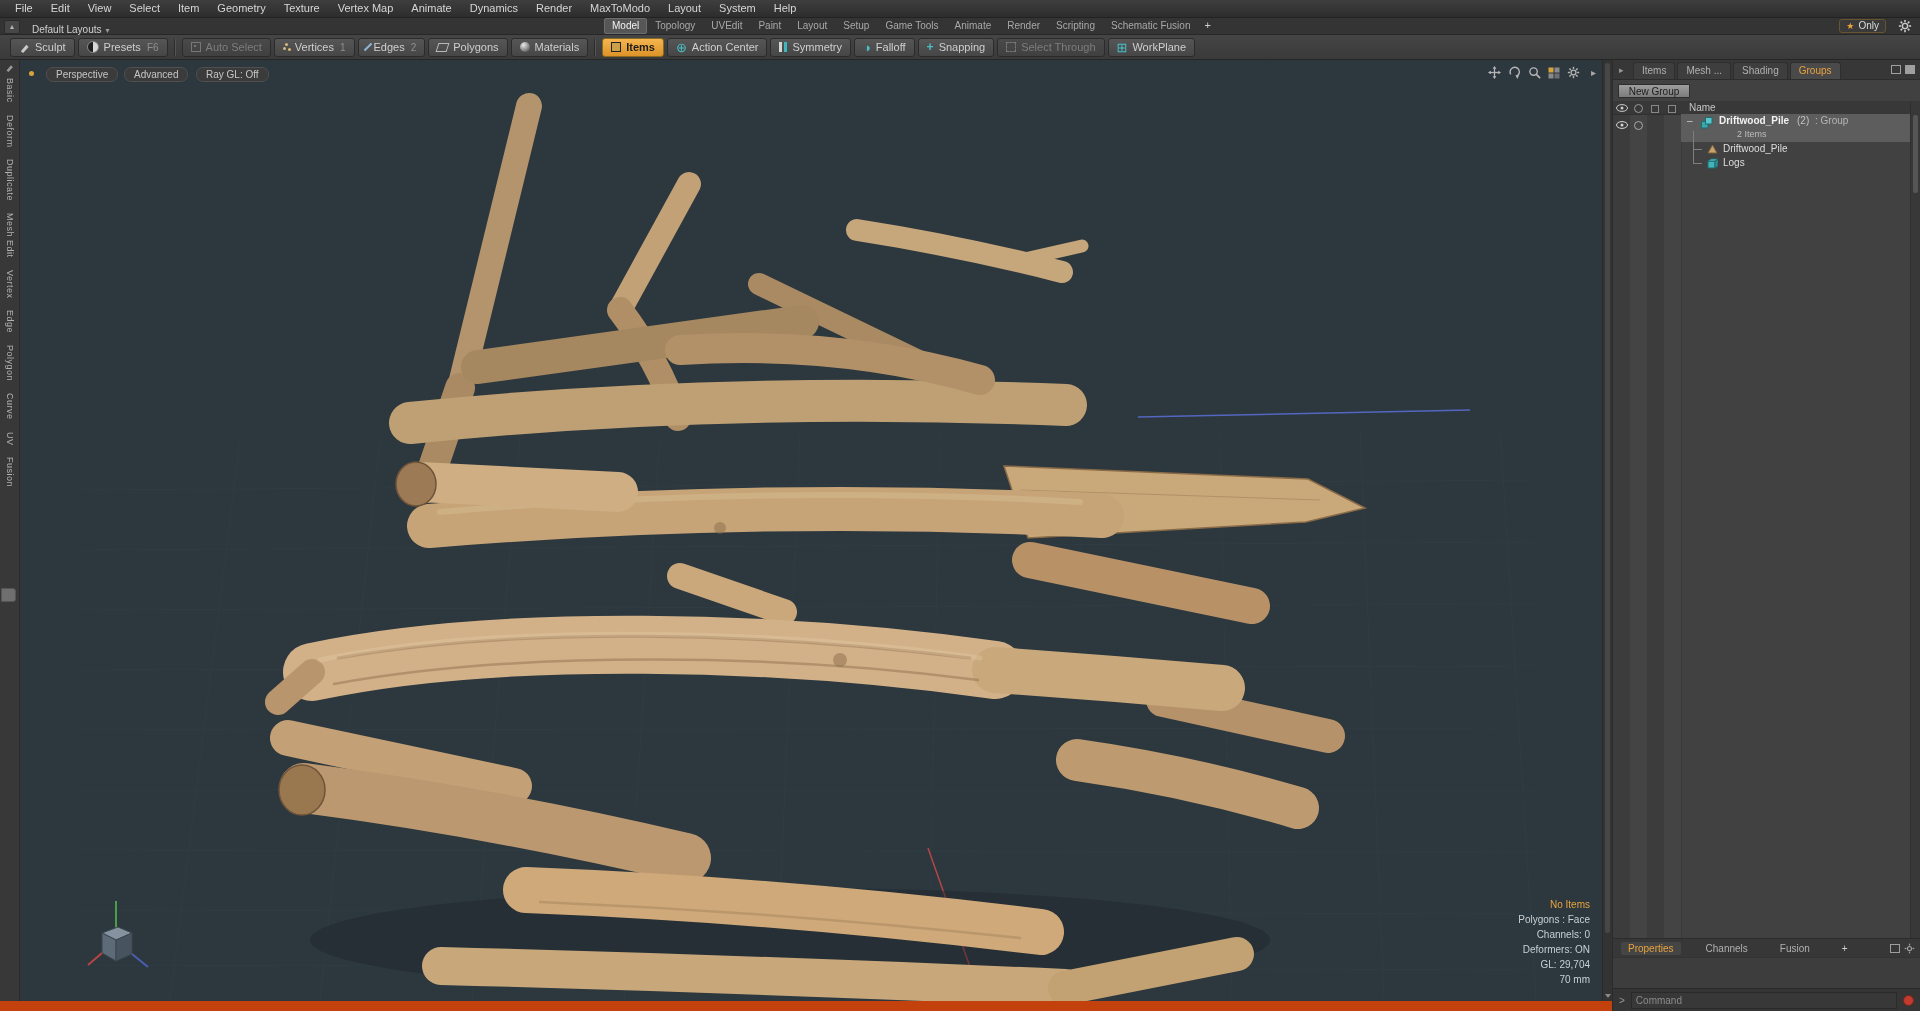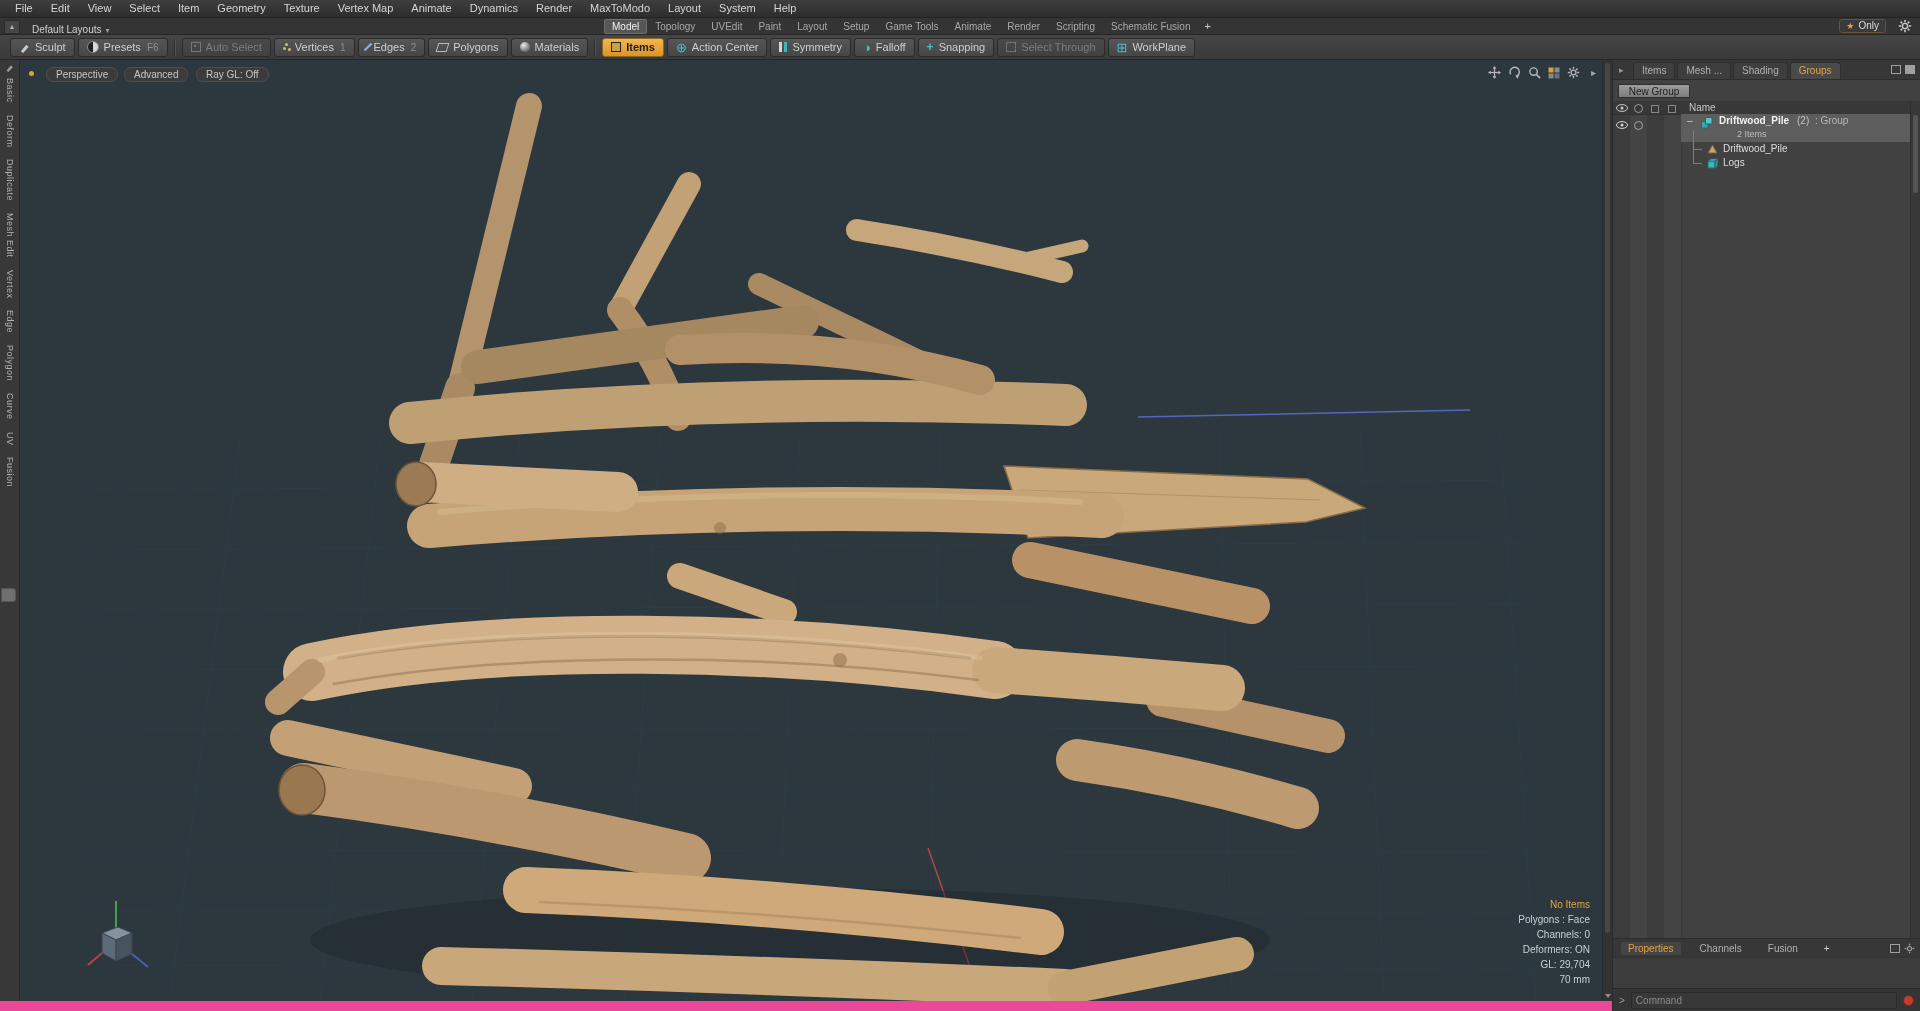--- a/index.html
+++ b/index.html
@@ -1,30 +1,30 @@
 <!DOCTYPE html>
 <html><head>
 <meta charset="utf-8">
 <style>
   html,body{margin:0;padding:0;background:#222;}
-  #app{position:relative;width:1920px;height:1011px;background:#ec4899;overflow:hidden;
+  #app{position:relative;width:1920px;height:1011px;background:#c2410c;overflow:hidden;
        font-family:"Liberation Sans",sans-serif;color:#ccc;-webkit-font-smoothing:antialiased;}
   
   .menubar{position:absolute;left:0;top:0;width:100%;height:18px;box-sizing:border-box;
     background:linear-gradient(#3e3e3e,#2d2d2d);border-bottom:1px solid #222;
     display:flex;align-items:center;padding-left:6px;}
   .menubar span{color:#d6d6d6;font-size:11px;padding:0 9px;line-height:17px;cursor:default;}
   
   .layoutbar{position:absolute;left:0;top:18px;width:100%;height:17px;box-sizing:border-box;
     background:#343434;border-bottom:1px solid #272727;font-size:10px;}
   .up-btn{position:absolute;left:4px;top:2px;width:14px;height:12px;background:#474747;border:1px solid #2b2b2b;
     border-radius:2px;color:#b5b5b5;font-size:8px;text-align:center;line-height:11px;}
   .switcher{position:absolute;left:26px;top:1px;height:14px;line-height:14px;color:#d0d0d0;padding:4px 6px;}
   .switcher .caret{color:#9a9a9a;margin-left:4px;font-size:8px;}
-  .layout-tabs{position:absolute;left:604px;top:0;height:16px;display:flex;align-items:center;}
+  .layout-tabs{position:absolute;left:604px;top:0;height:16px;display:flex;}
   .ltab{color:#a8a8a8;padding:1px 8px;line-height:13px;border-radius:2px;}
   .ltab.active{background:#565656;color:#f2f2f2;border:1px solid #6e6e6e;padding:0 7px;}
   .ltab.add{color:#cfcfcf;font-size:11px;padding:1px 6px;}
   .only-btn{position:absolute;right:34px;top:1px;height:12px;border:1px solid #6a5330;background:#3a3a3a;
     border-radius:3px;padding:0 6px;display:flex;align-items:center;gap:4px;color:#dcdcdc;line-height:12px;}
   .only-btn .star{color:#e8a33d;font-size:9px;}
   .gearbtn{position:absolute;right:8px;top:1px;width:14px;height:14px;}
   
   .toolbar{position:absolute;left:0;top:35px;width:100%;height:25px;box-sizing:border-box;
     background:linear-gradient(#454545,#3a3a3a);border-bottom:1px solid #262626;
@@ -113,21 +113,21 @@
   .circ-row1{position:absolute;left:21px;top:20px;width:7px;height:7px;border:1px solid #a9a9a9;border-radius:50%;}
   .tree-vline{position:absolute;left:80px;top:30px;height:32px;border-left:1px solid #7e7e7e;}
   .hstub{position:absolute;left:80px;width:9px;border-top:1px solid #7e7e7e;}
   .row-child{position:absolute;left:68px;right:10px;height:14px;color:#dedede;}
   .row-child .lbl{position:absolute;left:42px;top:1px;white-space:nowrap;}
   .row-child svg{position:absolute;left:26px;top:2px;}
   .tree-scroll{position:absolute;right:0;top:0;width:10px;bottom:0;background:#383838;border-left:1px solid #2f2f2f;box-sizing:border-box;}
   .tree-scroll .thumb{position:absolute;left:2px;top:14px;width:5px;height:78px;background:#555;border-radius:2px;}
   .corner-arrows{position:absolute;right:2px;bottom:56px;color:#9a9a9a;font-size:10px;transform:rotate(90deg);}
   .rtabs-bottom{position:absolute;left:0;top:878px;right:0;height:19px;background:#373737;border-top:1px solid #2c2c2c;
-    display:flex;align-items:center;padding-left:8px;gap:12px;box-sizing:border-box;}
+    display:flex;align-items:center;padding-left:8px;gap:18px;box-sizing:border-box;}
   .rbtab{color:#b0b0b0;padding:1px 7px;}
   .rbtab.active{color:#e8a33d;background:#454545;border-radius:2px;}
   .rbtab.add{color:#cfcfcf;}
   .rb-icons{position:absolute;right:5px;display:flex;gap:4px;align-items:center;}
   .props-empty{position:absolute;left:0;top:897px;right:0;height:31px;background:#3d3d3d;border-top:1px solid #333;}
   .cmdrow{position:absolute;left:0;top:928px;right:0;height:23px;background:#353535;border-top:1px solid #282828;
     display:flex;align-items:center;padding:0 6px;gap:6px;box-sizing:border-box;}
   .prompt{color:#9a9a9a;font-size:10px;}
   .cmd-input{flex:1;height:15px;background:#383838;border:1px solid #2a2a2a;color:#bbb;font-size:10px;
     font-family:"Liberation Sans",sans-serif;padding:0 4px;outline:none;}

